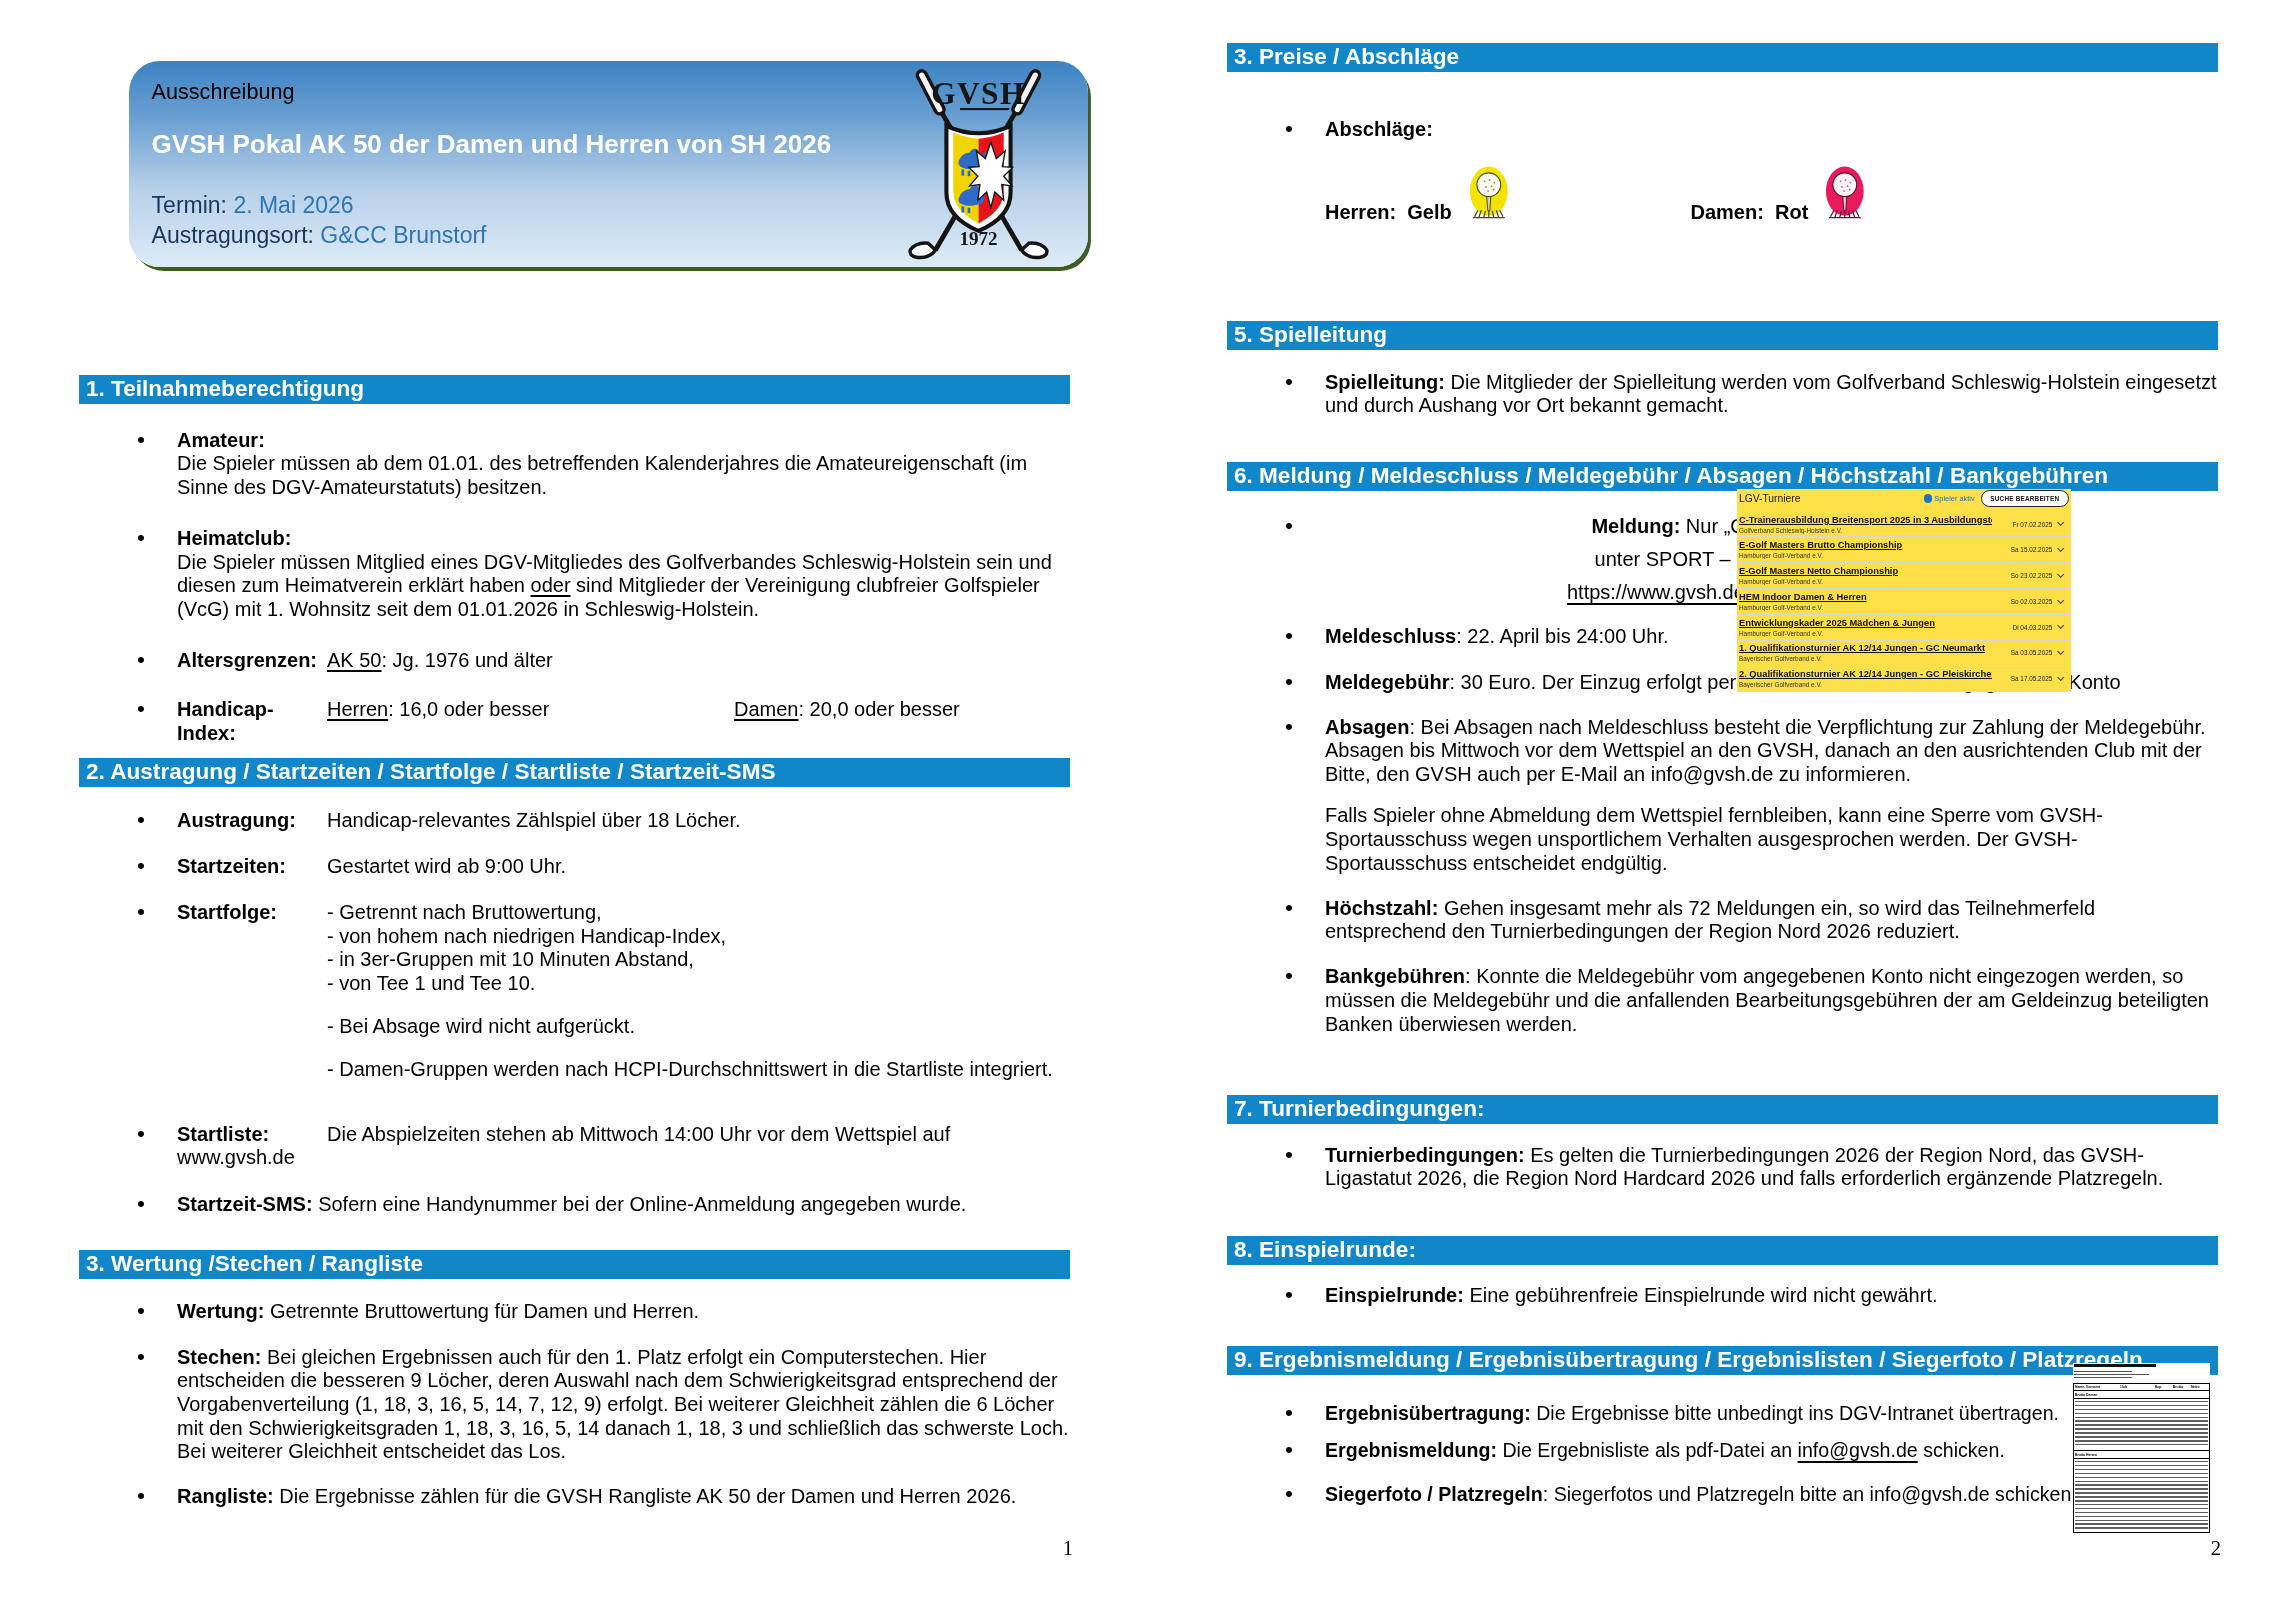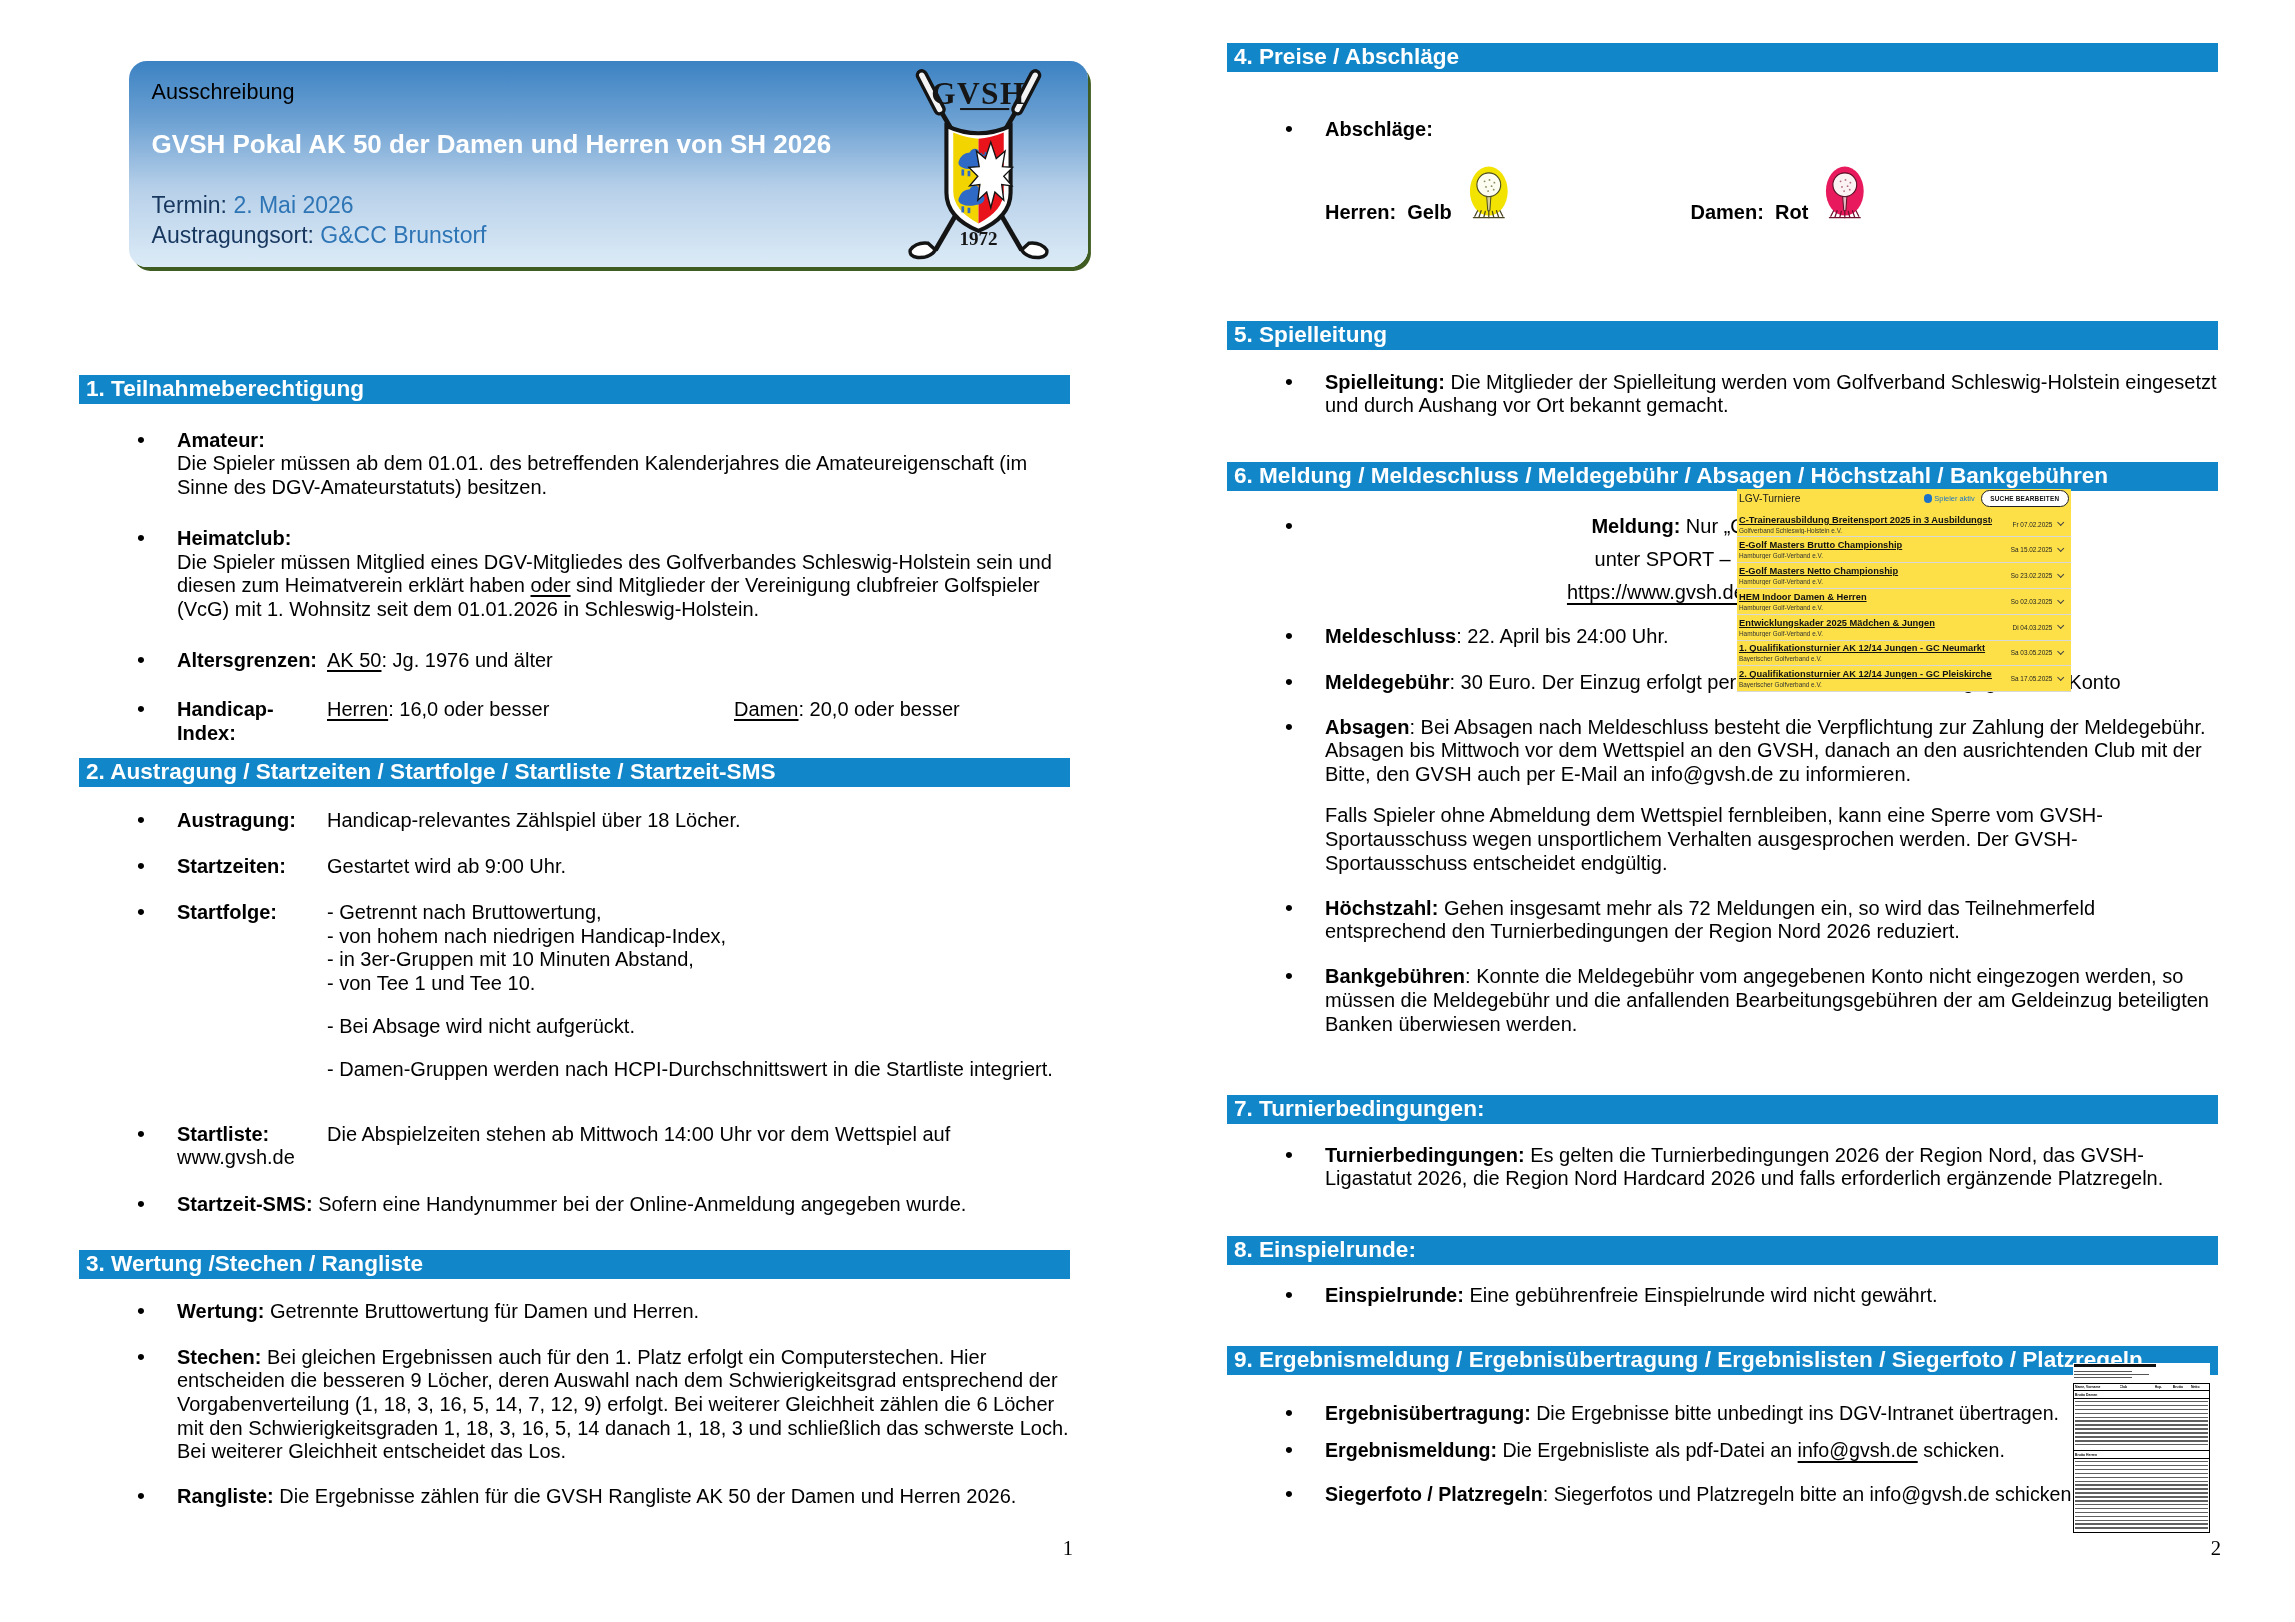--- a/index.html
+++ b/index.html
@@ -4,21 +4,21 @@
 <style>
   * { margin:0; padding:0; box-sizing:border-box; }
   html,body { background:#888; }
   .canvas { position:relative; width:2295px; height:1623px; background:#ffffff;
             font-family:"Liberation Sans","DejaVu Sans",sans-serif; color:#000; overflow:hidden; }
   .page { position:absolute; top:0; width:1148px; height:1623px; }
   #page1 { left:0; } #page2 { left:1148px; }
 
   
   .header-box { position:absolute; left:129px; top:61px; width:959px; height:206px;
-    border-radius:18px;
+    border-radius:31px;
     background:linear-gradient(180deg,#3c82c3 0%,#6ba0d2 28%,#b7d0e9 62%,#dcebf7 100%);
     box-shadow:3.4px 4.4px 0 -0.5px #3f5c22; }
   .eyebrow { position:absolute; left:22.6px; top:17.7px; font-size:21.6px; color:#000; }
   .box-title { position:absolute; left:22.6px; top:68px; font-size:26px; font-weight:bold; color:#fff; }
   .box-meta { position:absolute; left:22.6px; top:129px; font-size:23px; line-height:30px; }
   .navy { color:#17375e; } .blue { color:#2e75b6; }
   .logo { position:absolute; top:6.9px; right:31px; }
 
   
   .bar { position:absolute; left:79px; width:991px; height:29.4px; background:#1186c8;
@@ -191,21 +191,21 @@
       <div class="bullet" style="margin-top:21.6px">
         <div class="para"><span class="blabel">Rangliste:</span><span> Die Ergebnisse zählen für die GVSH Rangliste AK 50 der Damen und Herren 2026.</span></div>
       </div>
     </div>
 
     <div class="pagenum">1</div>
   </div>
 
   <div class="page" id="page2">
 
-    <div class="bar" style="top:43px"><span>4. Preise / Abschläge</span></div>
+    <div class="bar" style="top:43px"><span>3. Preise / Abschläge</span></div>
     <div class="sec" style="top:79px">
       <div class="bullet" style="margin-top:39px">
         <span class="blabel">Abschläge:</span>
       </div>
       <div class="teerow">
         <span class="tl" style="margin-left:98px"><span>Herren:</span>&nbsp;&nbsp;<span>Gelb</span></span>
         <svg width="49" height="64" viewBox="0 0 70 90" style="margin-left:12.8px">
           <ellipse cx="34" cy="38" rx="27" ry="35" fill="#f2e300"></ellipse>
           <circle cx="34" cy="29" r="17" fill="#fcfcf0" stroke="#4a4a20" stroke-width="1.6"></circle>
           <g fill="#8a8a60">

